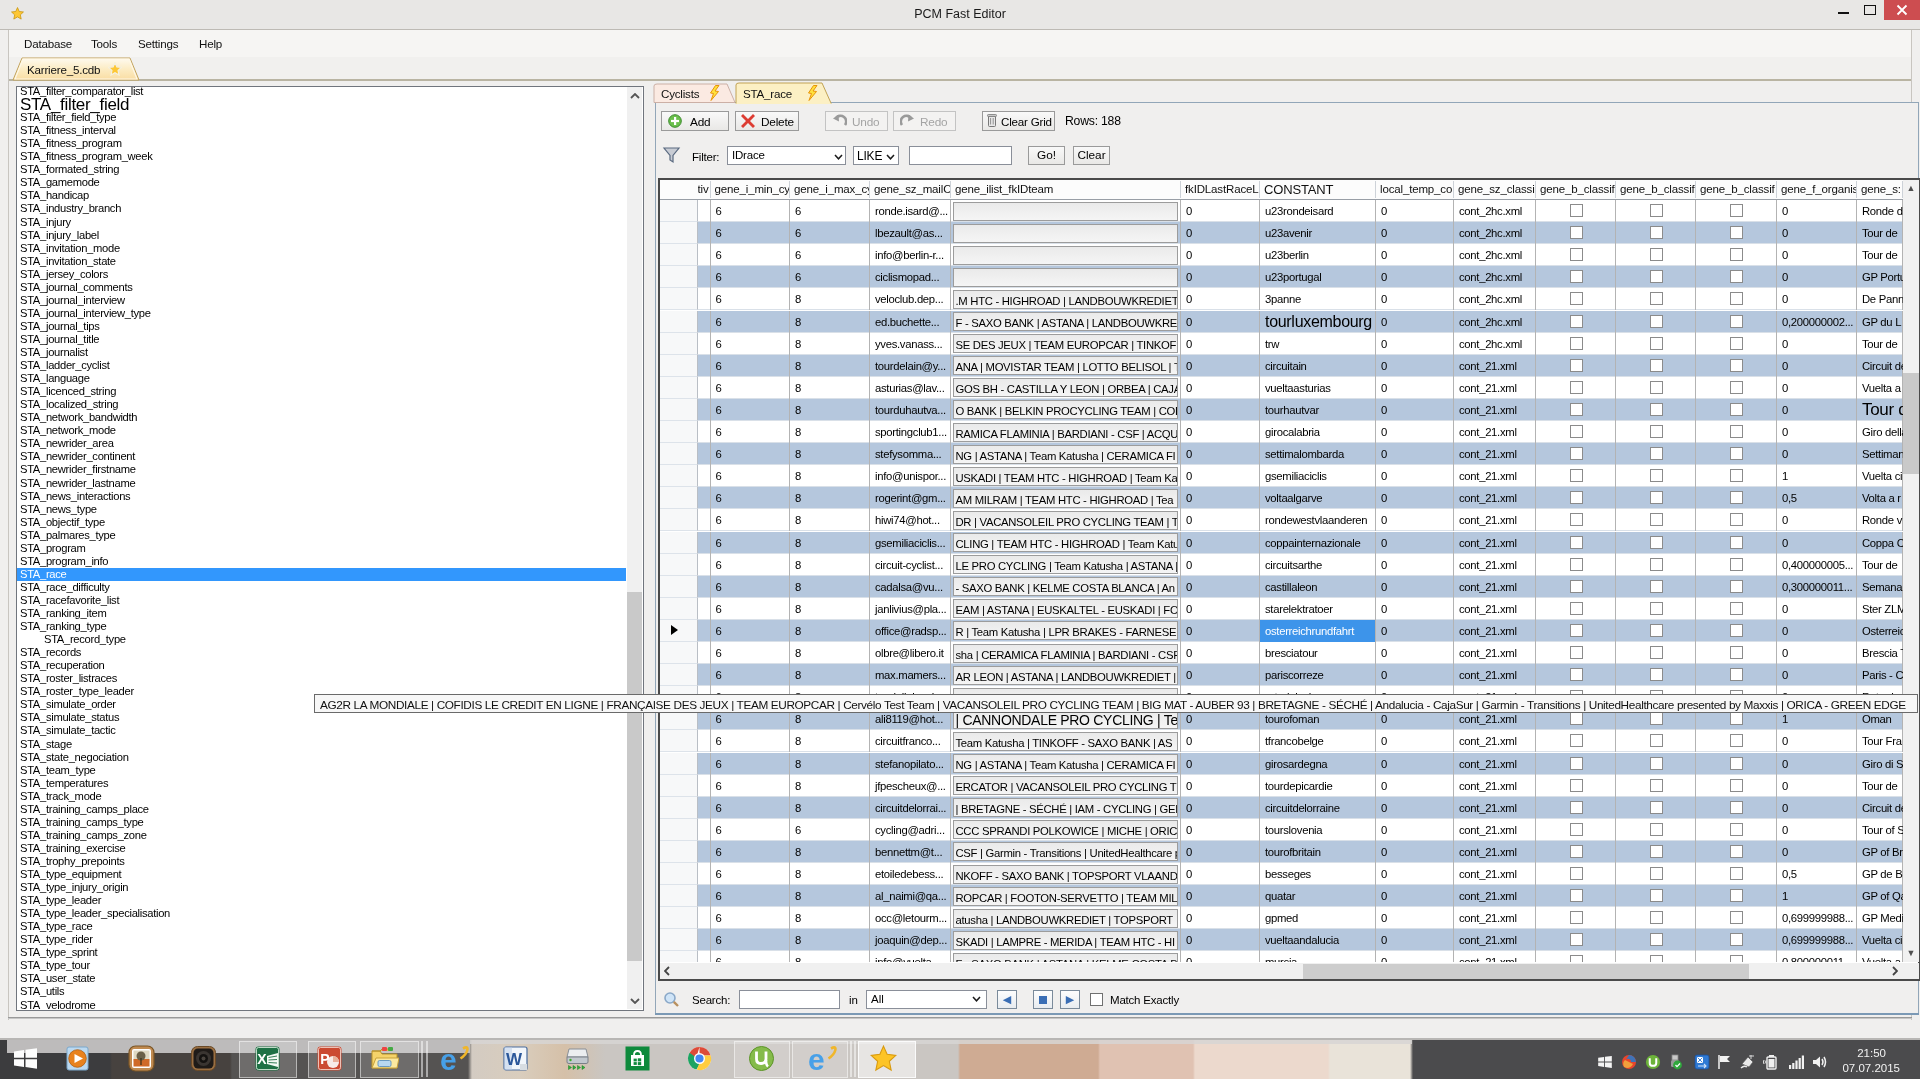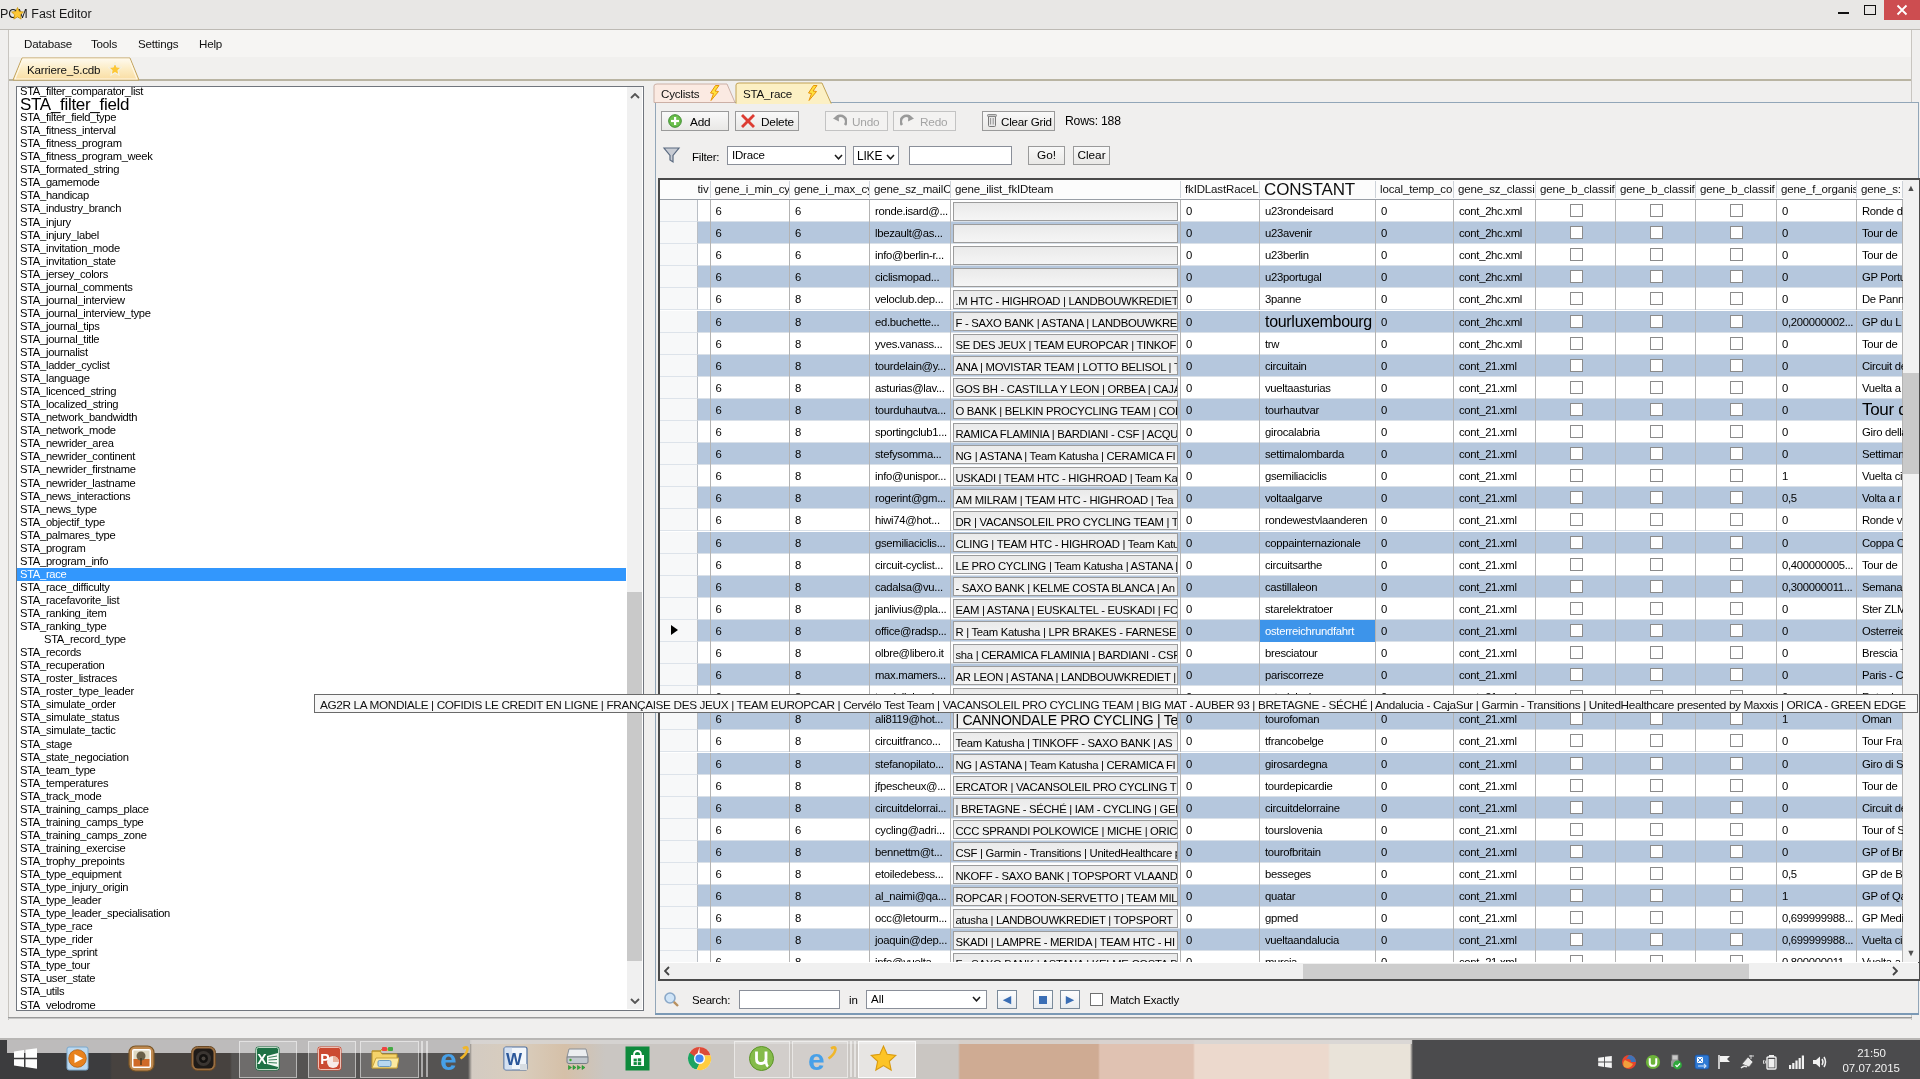--- a/index.html
+++ b/index.html
@@ -2,21 +2,21 @@
 <html><head><meta charset="utf-8">
 <style>
 html,body{margin:0;padding:0;width:1920px;height:1079px;overflow:hidden;
  font-family:"Liberation Sans",sans-serif;background:#f0efee;position:relative;}
 .abs{position:absolute;}
 .tx{position:absolute;white-space:nowrap;color:#000;}
 </style></head>
 <body>
 
 <div class="abs" style="left:0;top:0;width:1920px;height:29px;background:#e8e7e5;border-bottom:1px solid #bdbab4;"></div>
-<div class="tx" style="left:0;top:0;width:1920px;height:28px;line-height:28px;text-align:left;font-size:12.5px;color:#191919;">PCM Fast Editor</div>
+<div class="tx" style="left:0;top:0;width:1920px;height:28px;line-height:28px;text-align:center;font-size:12.5px;color:#191919;">PCM Fast Editor</div>
 <svg class="abs" style="left:11px;top:7px;" width="13" height="13" viewBox="0 0 24 24">
 <path d="M12 1 L15.2 8.3 L23 9.2 L17.2 14.5 L18.8 22.3 L12 18.3 L5.2 22.3 L6.8 14.5 L1 9.2 L8.8 8.3 Z" fill="#fdc735" stroke="#c8940a" stroke-width="1.4"></path>
   </svg>
 <div class="abs" style="left:1838px;top:12px;width:11px;height:2px;background:#111;"></div>
 <div class="abs" style="left:1864px;top:5px;width:10px;height:8px;border:1.7px solid #111;"></div>
 <div class="abs" style="left:1884px;top:0;width:36px;height:20px;background:#cd4d50;"></div>
 <svg class="abs" style="left:1896px;top:4px;" width="12" height="12" viewBox="0 0 12 12">
     <path d="M1.5 1.5 L10.5 10.5 M10.5 1.5 L1.5 10.5" stroke="#fff" stroke-width="1.8"></path>
   </svg>
 <div class="abs" style="left:8px;top:30px;width:1904px;height:27px;background:#f6f5f3;"></div>
@@ -202,21 +202,21 @@
 <div class="abs tx" style="left:714.5px;top:180px;height:19px;line-height:19px;font-size:11.5px;letter-spacing:-0.15px;color:#101010;overflow:hidden;width:74px;">gene_i_min_cy</div>
 <div class="abs" style="left:869.0px;top:181px;width:1px;height:17px;background:#cdd2d8;"></div>
 <div class="abs tx" style="left:794.0px;top:180px;height:19px;line-height:19px;font-size:11.5px;letter-spacing:-0.15px;color:#101010;overflow:hidden;width:75px;">gene_i_max_cy</div>
 <div class="abs" style="left:950.0px;top:181px;width:1px;height:17px;background:#cdd2d8;"></div>
 <div class="abs tx" style="left:874.0px;top:180px;height:19px;line-height:19px;font-size:11.5px;letter-spacing:-0.15px;color:#101010;overflow:hidden;width:76px;">gene_sz_mailO</div>
 <div class="abs" style="left:1180.0px;top:181px;width:1px;height:17px;background:#cdd2d8;"></div>
 <div class="abs tx" style="left:955.0px;top:180px;height:19px;line-height:19px;font-size:11.5px;letter-spacing:-0.15px;color:#101010;overflow:hidden;width:225px;">gene_ilist_fkIDteam</div>
 <div class="abs" style="left:1259.0px;top:181px;width:1px;height:17px;background:#cdd2d8;"></div>
 <div class="abs tx" style="left:1185.0px;top:180px;height:19px;line-height:19px;font-size:11.5px;letter-spacing:-0.15px;color:#101010;overflow:hidden;width:74px;">fkIDLastRaceL</div>
 <div class="abs" style="left:1375.0px;top:181px;width:1px;height:17px;background:#cdd2d8;"></div>
-<div class="abs tx" style="left:1264.0px;top:180px;height:19px;line-height:19px;font-size:17px;letter-spacing:-0.15px;color:#101010;overflow:hidden;width:111px;">CONSTANT</div>
+<div class="abs tx" style="left:1264.0px;top:180px;height:19px;line-height:19px;font-size:13px;letter-spacing:-0.15px;color:#101010;overflow:hidden;width:111px;">CONSTANT</div>
 <div class="abs" style="left:1453.0px;top:181px;width:1px;height:17px;background:#cdd2d8;"></div>
 <div class="abs tx" style="left:1380.0px;top:180px;height:19px;line-height:19px;font-size:11.5px;letter-spacing:-0.15px;color:#101010;overflow:hidden;width:73px;">local_temp_cou</div>
 <div class="abs" style="left:1535.0px;top:181px;width:1px;height:17px;background:#cdd2d8;"></div>
 <div class="abs tx" style="left:1458.0px;top:180px;height:19px;line-height:19px;font-size:11.5px;letter-spacing:-0.15px;color:#101010;overflow:hidden;width:77px;">gene_sz_classi</div>
 <div class="abs" style="left:1615.0px;top:181px;width:1px;height:17px;background:#cdd2d8;"></div>
 <div class="abs tx" style="left:1540.0px;top:180px;height:19px;line-height:19px;font-size:11.5px;letter-spacing:-0.15px;color:#101010;overflow:hidden;width:75px;">gene_b_classif</div>
 <div class="abs" style="left:1695.0px;top:181px;width:1px;height:17px;background:#cdd2d8;"></div>
 <div class="abs tx" style="left:1620.0px;top:180px;height:19px;line-height:19px;font-size:11.5px;letter-spacing:-0.15px;color:#101010;overflow:hidden;width:75px;">gene_b_classif</div>
 <div class="abs" style="left:1776.0px;top:181px;width:1px;height:17px;background:#cdd2d8;"></div>
 <div class="abs tx" style="left:1700.0px;top:180px;height:19px;line-height:19px;font-size:11.5px;letter-spacing:-0.15px;color:#101010;overflow:hidden;width:76px;">gene_b_classif</div>

